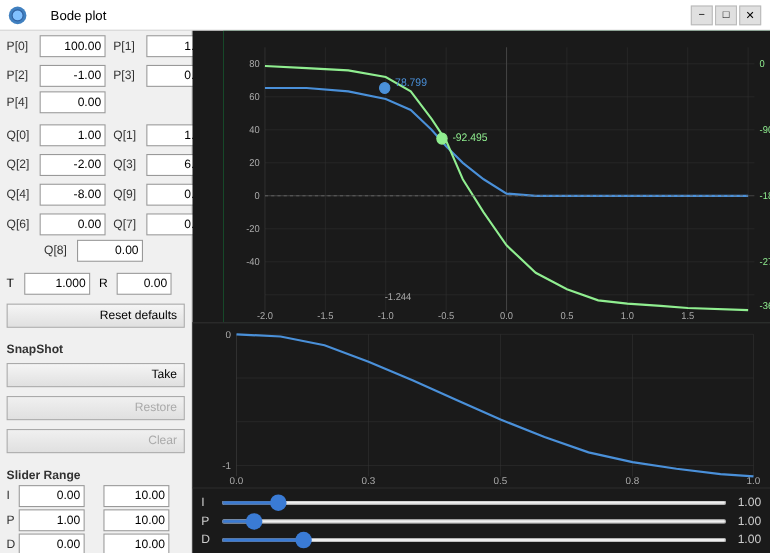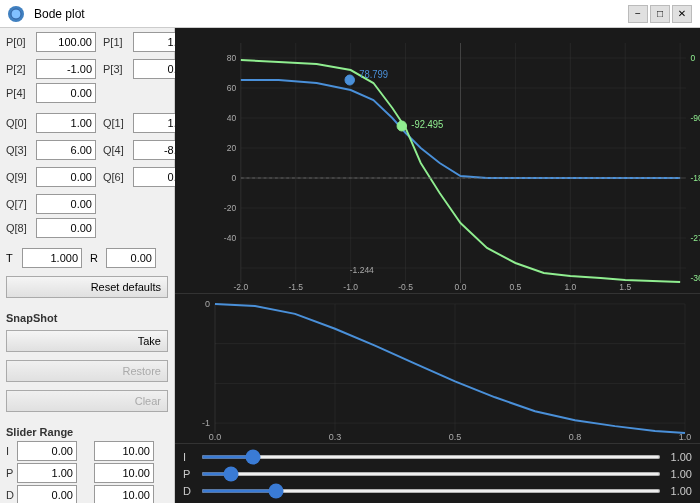--- a/index.html
+++ b/index.html
@@ -7,21 +7,21 @@
     
     .title-bar {
       background: #fff;
       border-bottom: 1px solid #ccc;
       display: flex;
       align-items: center;
       padding: 4px 8px;
       height: 28px;
       justify-content: space-between;
     }
-    .title-bar-left { display: flex; align-items: center; gap: 10px; }
+    .title-bar-left { display: flex; align-items: center; gap: 22px; }
     .title-bar-icon { width: 16px; height: 16px; background: #4080c0; border-radius: 50%; display: flex; align-items: center; justify-content: center; }
     .title-bar-title { font-size: 12px; font-weight: normal; }
     .title-bar-controls { display: flex; gap: 2px; }
     .title-bar-btn { width: 20px; height: 18px; background: #e0e0e0; border: 1px solid #bbb; cursor: pointer; display: flex; align-items: center; justify-content: center; font-size: 10px; }
 
     .main-content { display: flex; height: calc(503px - 28px); }
 
     
     .left-panel {
       width: 175px;
@@ -184,41 +184,45 @@
     <div class="param-grid">
       <div class="param-row">
         <span class="param-label">Q[0]</span>
         <input class="param-input" type="text" value="1.00" style="">
       </div>
       <div class="param-row">
         <span class="param-label">Q[1]</span>
         <input class="param-input" type="text" value="1.00" style="">
       </div>
       <div class="param-row">
+        <span class="param-label">Q[2]</span>
+        <input class="param-input" type="text" value="-2.00" style="">
+      </div>
+      <div class="param-row">
         <span class="param-label">Q[3]</span>
         <input class="param-input" type="text" value="6.00" style="">
       </div>
       <div class="param-row">
         <span class="param-label">Q[4]</span>
         <input class="param-input" type="text" value="-8.00" style="">
       </div>
       <div class="param-row">
         <span class="param-label">Q[9]</span>
         <input class="param-input" type="text" value="0.00" style="">
       </div>
       <div class="param-row">
         <span class="param-label">Q[6]</span>
         <input class="param-input" type="text" value="0.00" style="">
       </div>
       <div class="param-row">
         <span class="param-label">Q[7]</span>
         <input class="param-input" type="text" value="0.00" style="">
       </div>
     </div>
-    <div class="param-row" style="margin-bottom:2px;">
+    <div class="param-row" style="margin-bottom:2px;margin-left:34px;">
       <span class="param-label">Q[8]</span>
       <input class="param-input" type="text" value="0.00" style="">
     </div>
 
     <div class="divider"></div>
 
     <div class="tr-row">
       <span class="tr-label">T</span>
       <input class="param-input" style="width: 60px;" type="text" value="1.000">
       <span class="tr-label" style="margin-left:4px;">R</span>

